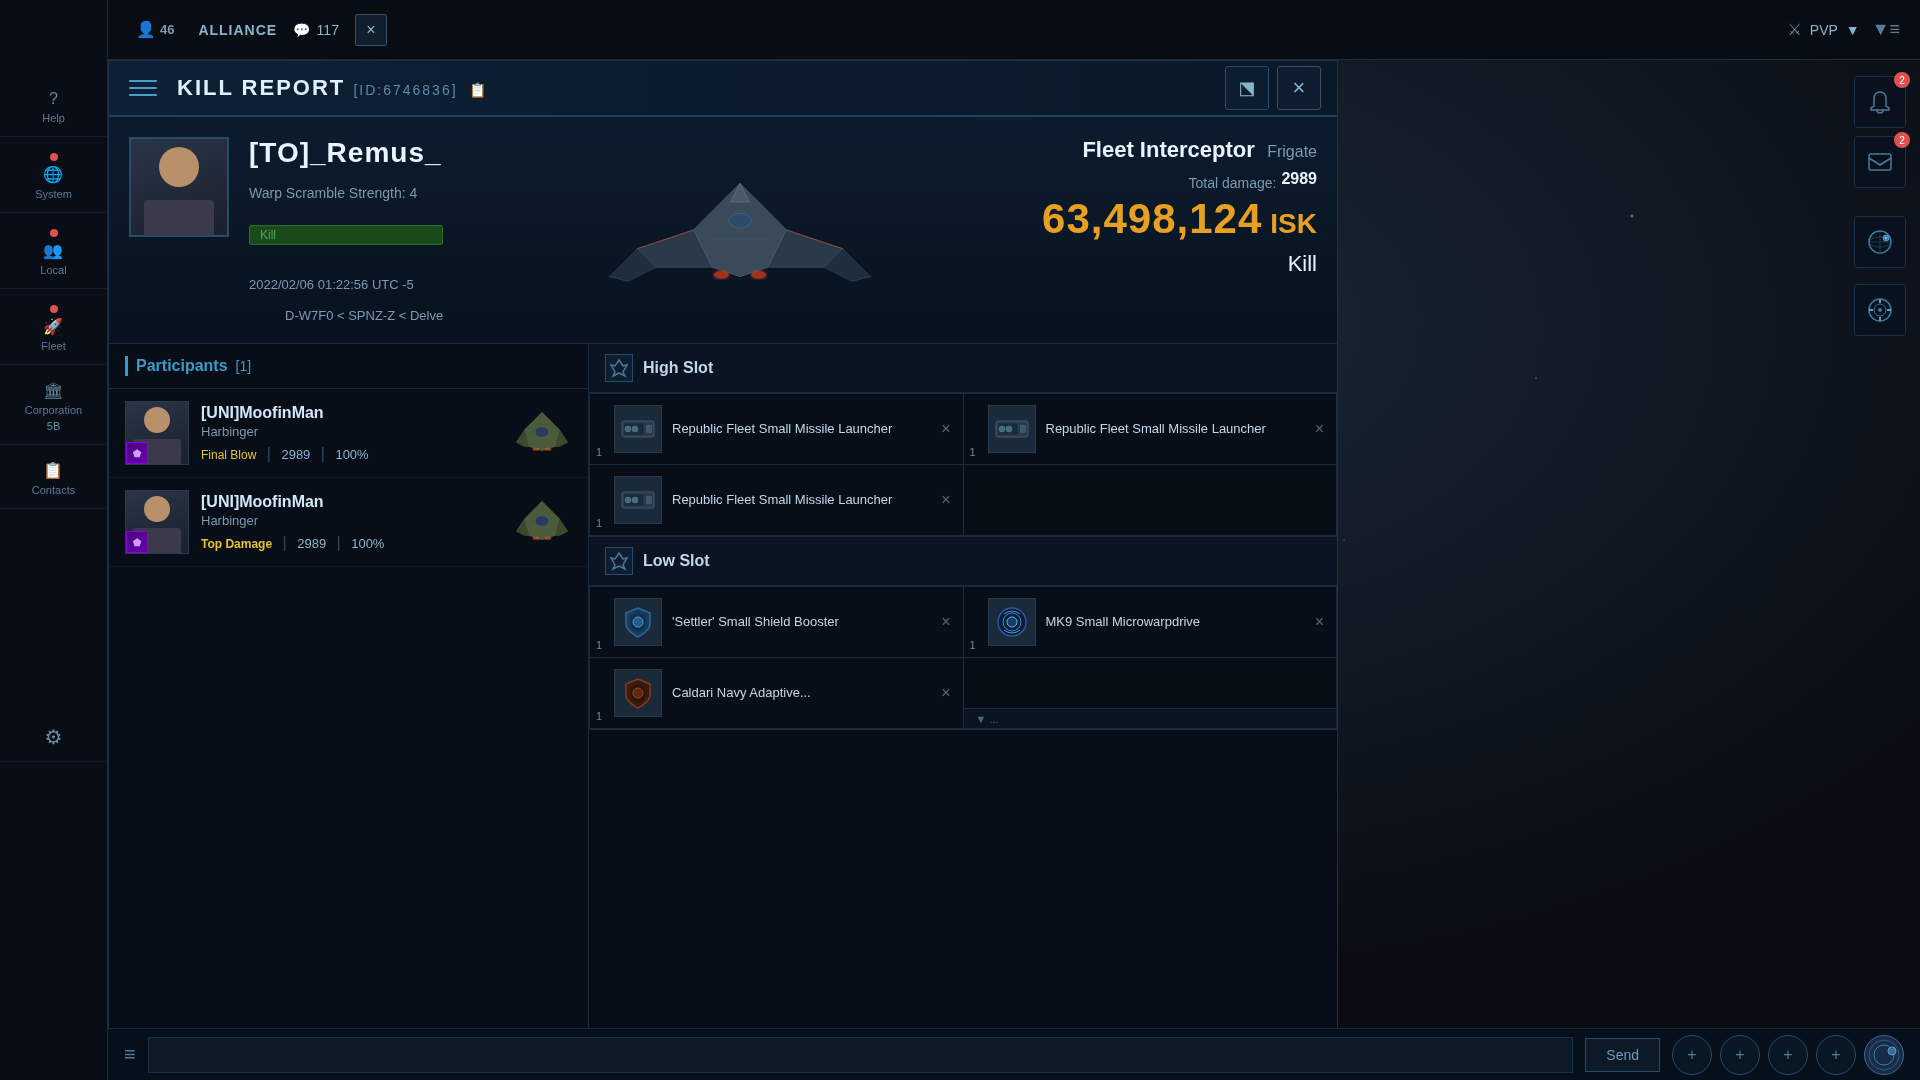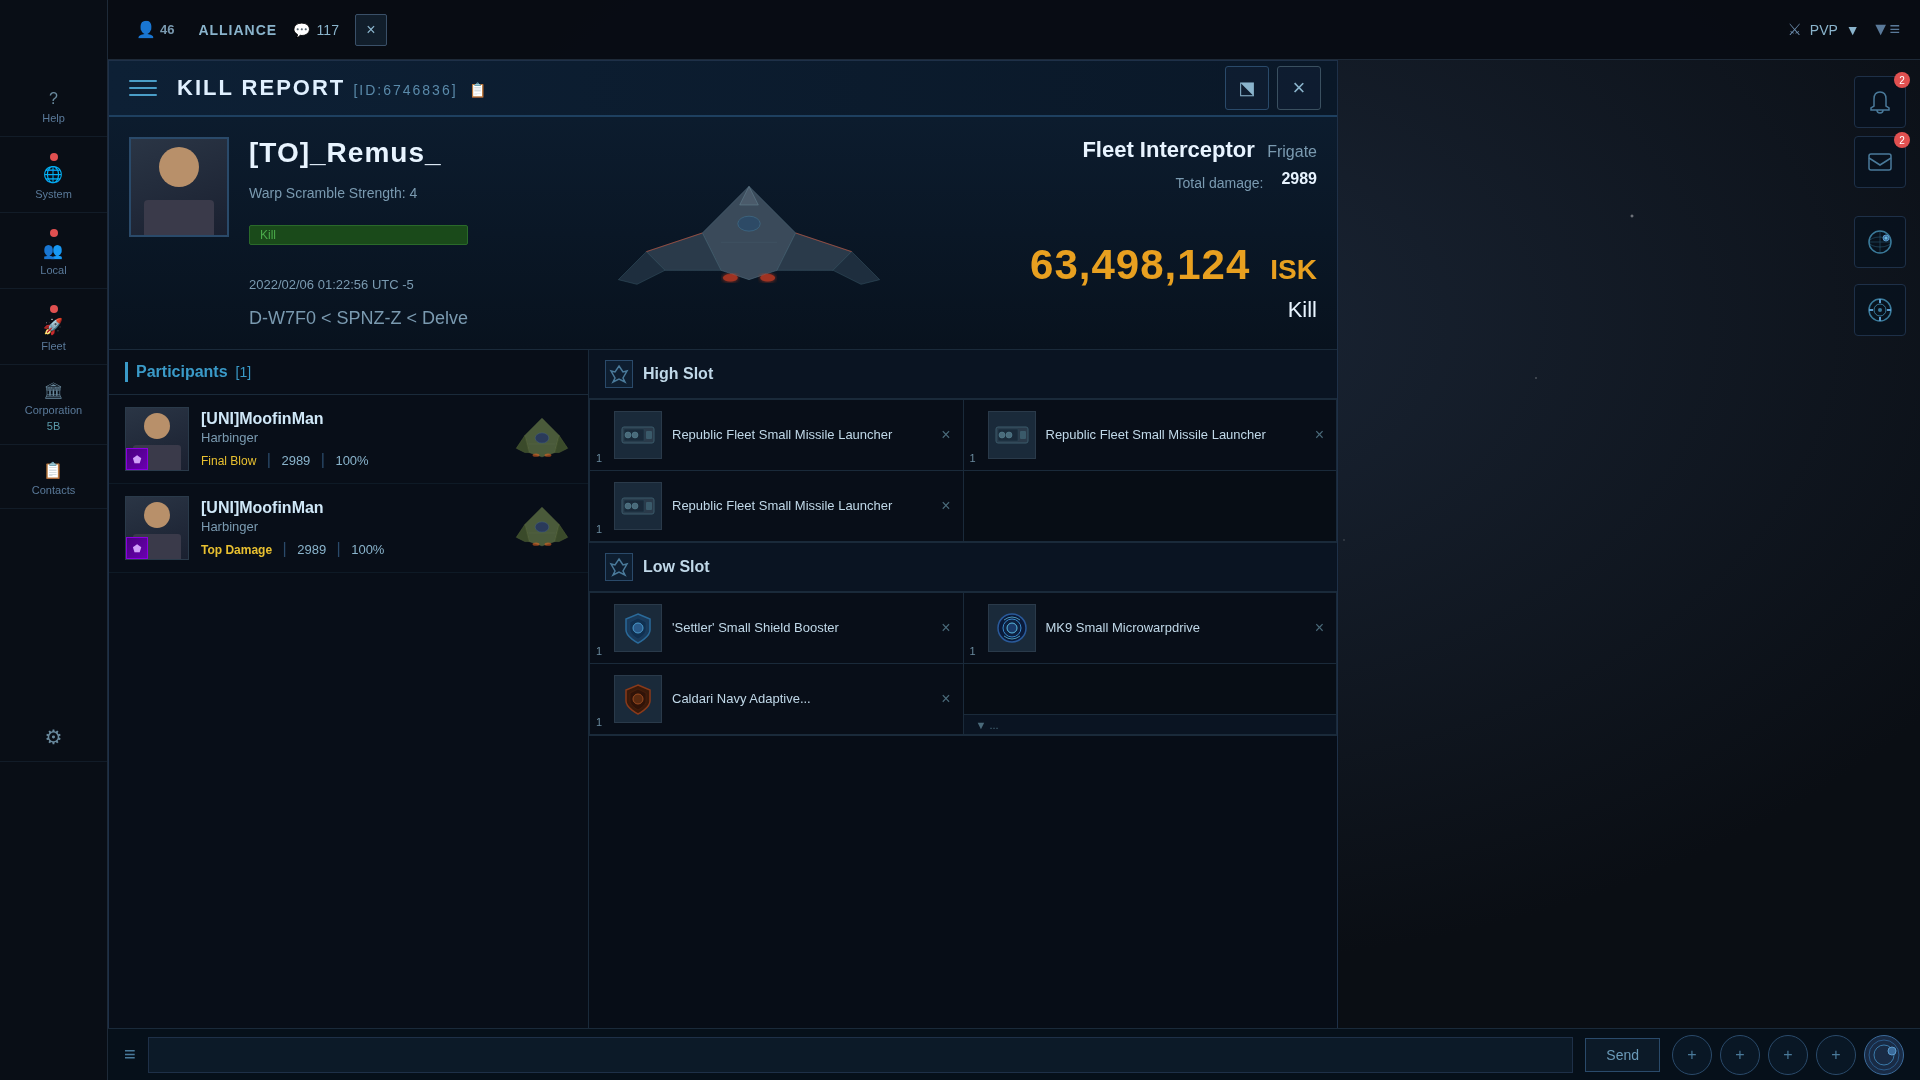--- a/index.html
+++ b/index.html
@@ -292,22 +292,23 @@
       margin-top: 8px;
     }
 
     .kill-time {
       font-size: 13px;
       color: #7a9ab0;
       margin-top: 16px;
     }
 
     .kill-location {
-      font-size: 18px;
+      font-size: 13px;
       color: #7a9ab0;
+      margin-left: 36px;
     }
 
     
     .ship-image-area {
       flex: 1;
       display: flex;
       align-items: center;
       justify-content: center;
       position: relative;
     }
@@ -700,30 +701,29 @@
     }
 
     .inline-sep {
       margin: 0 6px;
       color: #2a4a6a;
     }
 
     .total-damage-row {
       display: flex;
       align-items: center;
-      gap: 18px;
+      gap: 5px;
       justify-content: flex-end;
     }
 
     .isk-row {
       display: flex;
       align-items: baseline;
-      gap: 20px;
+      gap: 8px;
       justify-content: flex-end;
-      margin-top: 46px;
     }
 
     
     .person-avatar {
       width: 100%;
       height: 100%;
       background: linear-gradient(160deg, #2a3545, #1a2030);
       display: flex;
       align-items: center;
       justify-content: center;

